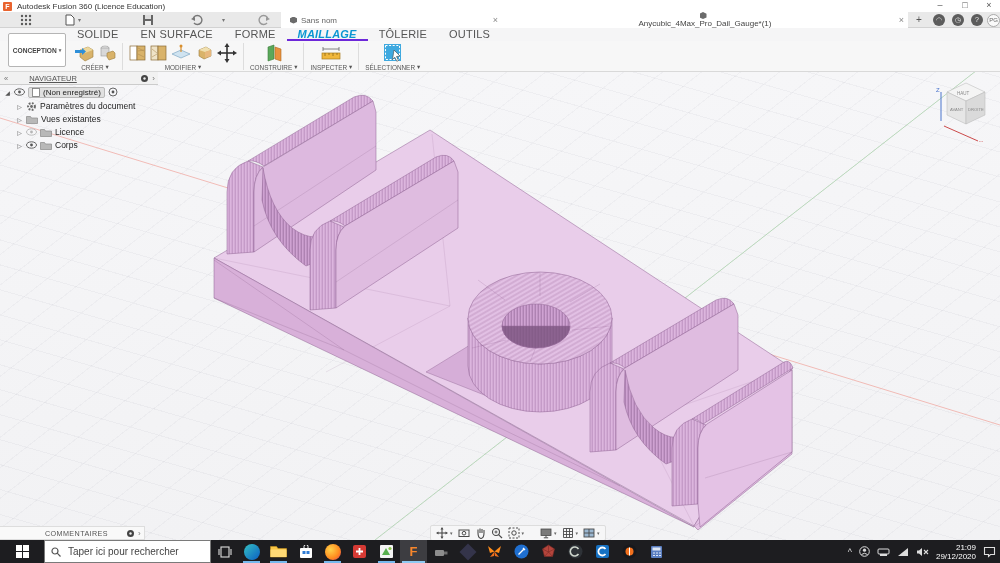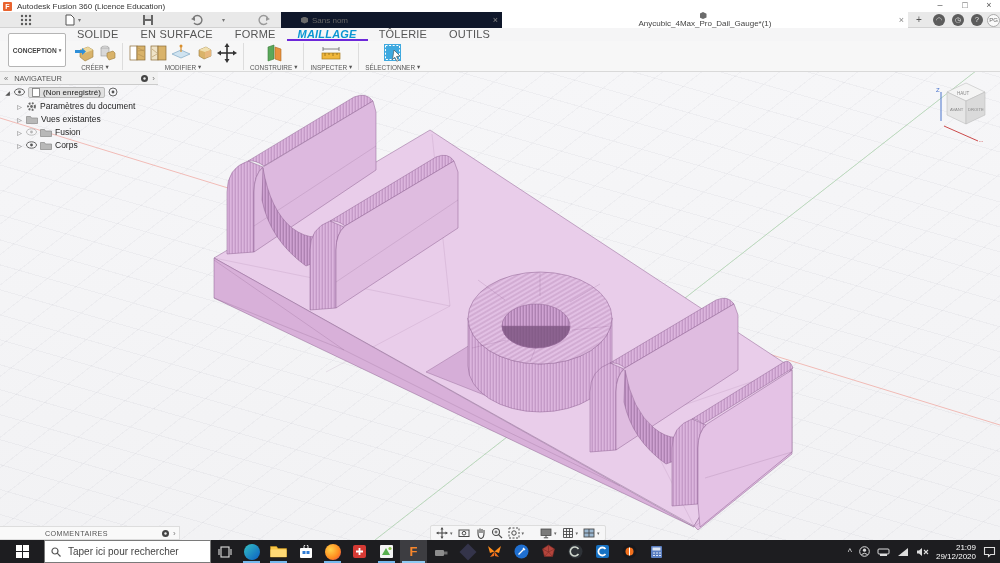--- a/index.html
+++ b/index.html
@@ -10,21 +10,21 @@
   #titlebar{left:0;top:0;width:1000px;height:12px;background:#ffffff;display:flex;align-items:center;}
   #fusion-logo{width:9px;height:9px;margin-left:3px;background:#e9632e;border-radius:1px;color:#fff;
     font-size:7px;font-weight:bold;line-height:9px;text-align:center;}
   #app-title{font-size:8px;color:#333;margin-left:5px;white-space:nowrap;}
   .winctl{position:absolute;top:0;width:20px;height:12px;text-align:center;font-size:9px;line-height:11px;color:#555;}
   
   #qatrow{left:0;top:12px;width:1000px;height:16px;background:#e9e9e9;border-bottom:1px solid #d2d2d2;}
   .qicon{position:absolute;top:2px;}
   .qcaret{position:absolute;top:4px;font-size:6px;color:#777;}
   .doctab{position:absolute;top:0;height:16px;display:flex;align-items:center;font-size:8px;}
-  #tab-inactive{left:281px;width:221px;background:#0f172a;color:#666;padding-left:20px;}
+  #tab-inactive{left:281px;width:221px;background:#ffffff;color:#666;padding-left:9px;}
   #tab-active{left:502px;width:406px;background:#ffffff;color:#444;justify-content:center;flex-direction:column;}
   .tabclose{position:absolute;right:4px;top:2px;font-size:9px;color:#888;line-height:12px;}
   .cubeicon{width:7px;height:7px;background:#6b6b6b;margin-right:4px;clip-path:polygon(50% 0,100% 25%,100% 80%,50% 100%,0 80%,0 25%);}
   #newtab{left:912px;top:1px;width:14px;height:14px;text-align:center;font-size:10px;color:#555;line-height:14px;}
   .topcirc{position:absolute;top:2px;width:12px;height:12px;border-radius:50%;background:#5c5c5c;color:#eee;
     font-size:7px;text-align:center;line-height:12px;}
   #avatar{left:987px;top:2px;width:13px;height:13px;border-radius:50%;background:#fafafa;border:1px solid #aaa;
     color:#666;font-size:6px;text-align:center;line-height:11px;position:absolute;}
   
   #ribbontabs{left:66px;top:28px;height:13px;display:flex;}
@@ -45,21 +45,21 @@
       repeating-linear-gradient(-38deg, rgba(60,60,90,0.04) 0 1px, transparent 1px 24px),
       linear-gradient(#f6f6f8,#f2f2f4);}
   
   #nav-header{left:0;top:72px;width:158px;height:13px;background:rgba(241,241,241,.97);border-bottom:1px solid #ccc;
     display:flex;align-items:center;font-size:7.5px;color:#555;}
   .nav-row{position:absolute;height:12px;display:flex;align-items:center;font-size:8.5px;color:#222;gap:3px;}
   .tri{font-size:6px;color:#555;width:7px;text-align:center;}
   .pill{background:#e0e0e0;border:1px solid #b9b9b9;border-radius:2px;height:11px;display:flex;align-items:center;
     padding:0 3px;gap:3px;font-size:8px;color:#222;}
   
-  #comments{left:0;top:526px;width:180px;height:14px;background:rgba(249,249,249,.97);border:1px solid #ddd;border-left:none;
+  #comments{left:0;top:526px;width:145px;height:14px;background:rgba(249,249,249,.97);border:1px solid #ddd;border-left:none;
     display:flex;align-items:center;font-size:7.2px;color:#555;letter-spacing:.4px;}
   #vtoolbar{left:430px;top:525px;height:16px;background:rgba(246,246,246,.92);border:1px solid #ddd;border-radius:2px;
     display:flex;align-items:center;padding:0 5px;gap:5px;}
   .vt-caret{font-size:5px;color:#666;margin-left:-3px;}
   .vt-gap{width:6px;}
   
   #taskbar{left:0;top:540px;width:1000px;height:23px;background:#1d1d20;display:flex;align-items:center;}
   #startbtn{width:44px;height:23px;display:flex;align-items:center;justify-content:center;}
   #searchbox{width:167px;height:23px;background:#ffffff;border:1px solid #7a7a7a;display:flex;align-items:center;gap:5px;padding:0 6px;}
   #searchbox input{border:none;outline:none;width:130px;font-size:10px;background:transparent;color:#333;}
@@ -332,21 +332,21 @@
     <polygon points="947,92 966,83 985,92 966,101" fill="#f4f4f4" stroke="#b5b5b5" stroke-width=".5"></polygon>
     <polygon points="947,92 966,101 966,124 947,115" fill="#e6e6e6" stroke="#b5b5b5" stroke-width=".5"></polygon>
     <polygon points="966,101 985,92 985,115 966,124" fill="#dadada" stroke="#b5b5b5" stroke-width=".5"></polygon>
     <text x="957" y="95" font-size="4.5" fill="#8a8a8a">HAUT</text>
     <text x="950" y="111" font-size="4.2" fill="#8a8a8a">AVANT</text>
     <text x="968" y="111" font-size="4.2" fill="#8a8a8a">DROITE</text>
   </svg>
 
   <div class="abs" id="nav-header">
     <span style="margin-left:4px;color:#777;">«</span>
-    <span style="margin-left:6px;">NAVIGATEUR</span>
+    <span style="margin-left:21px;text-decoration:underline;">NAVIGATEUR</span>
     <svg width="9" height="9" style="margin-left:auto;">
       <circle cx="4.5" cy="4.5" r="3.5" fill="#444"></circle>
         <circle cx="4.5" cy="4.5" r="1.2" fill="#eee"></circle>
     </svg>
     <span style="margin:0 3px;color:#777;font-size:8px;">›</span>
   </div>
 
   <div class="nav-row" style="left:4px;top:86px;">
     <span class="tri" style="transform:rotate(0deg);">◢</span>
     <svg width="11" height="8">
@@ -384,21 +384,21 @@
 
   <div class="nav-row" style="left:16px;top:126px;">
     <span class="tri">▷</span>
     <svg width="11" height="8">
       <ellipse cx="5.5" cy="4" rx="5" ry="3.2" fill="none" stroke="#b5b5b5" stroke-width=".9"></ellipse>
         <circle cx="5.5" cy="4" r="1.4" fill="#b5b5b5"></circle>
     </svg>
     <svg width="12" height="9">
       <path d="M0.5,1.5 h4 l1,1.5 h6 v5.5 h-11 z" fill="#b8b8b8" stroke="#8a8a8a" stroke-width=".7"></path>
     </svg>
-    <span>Fusion</span>
+    <span>Licence</span>
   </div>
 
   <div class="nav-row" style="left:16px;top:139px;">
     <span class="tri">▷</span>
     <svg width="11" height="8">
       <ellipse cx="5.5" cy="4" rx="5" ry="3.2" fill="none" stroke="#555" stroke-width=".9"></ellipse>
         <circle cx="5.5" cy="4" r="1.4" fill="#555"></circle>
     </svg>
     <svg width="12" height="9">
       <path d="M0.5,1.5 h4 l1,1.5 h6 v5.5 h-11 z" fill="#b8b8b8" stroke="#8a8a8a" stroke-width=".7"></path>

